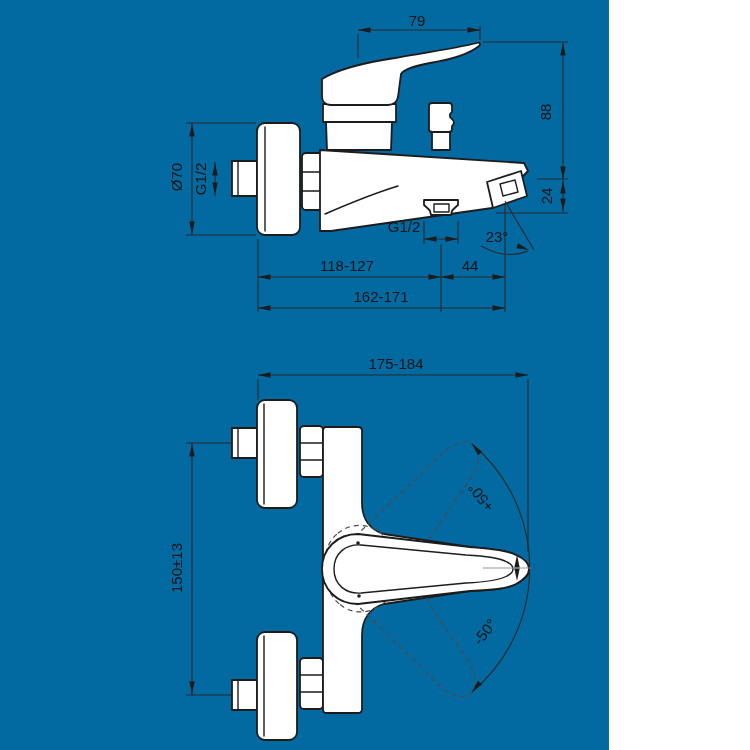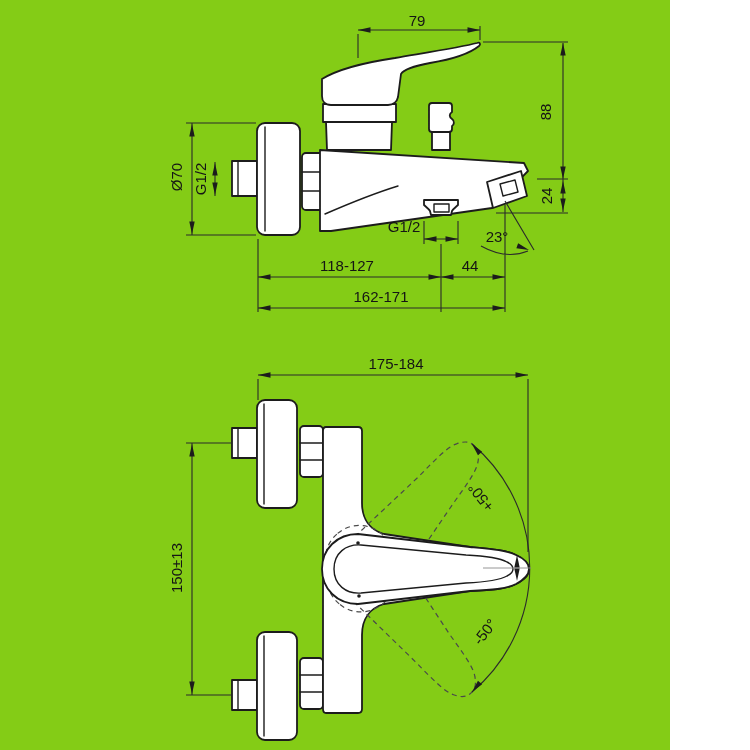--- a/index.html
+++ b/index.html
@@ -1,16 +1,16 @@
 <!DOCTYPE html>
 <html><head>
 <meta charset="utf-8">
 <style>
   html,body{margin:0;padding:0;background:#ffffff;}
-  .stage{width:670px;height:750px;position:relative;background:#84cc16;overflow:hidden;
+  .stage{width:609px;height:750px;position:relative;background:#0369a1;overflow:hidden;
          font-family:"Liberation Sans","DejaVu Sans",sans-serif;}
   svg{display:block}
   .part{fill:#ffffff;stroke:#1c1c1c;stroke-width:1.8;stroke-linejoin:round;}
   .part-thin{fill:none;stroke:#1c1c1c;stroke-width:1.4;stroke-linejoin:round;stroke-linecap:round;}
   .dim{fill:none;stroke:#2b2b2b;stroke-width:1.1;stroke-linecap:butt;}
   .dashed{fill:none;stroke:#4a4a4a;stroke-width:1.2;stroke-dasharray:5 4;stroke-linejoin:round;}
   .centerline{fill:none;stroke:#8a8a8a;stroke-width:0.9;}
   .arrowhead{fill:#1c1c1c;stroke:none;}
   text.dimtxt{fill:#151515;font-size:15px;font-family:"Liberation Sans","DejaVu Sans",sans-serif;}
   .dot{fill:#1c1c1c;stroke:none;}

